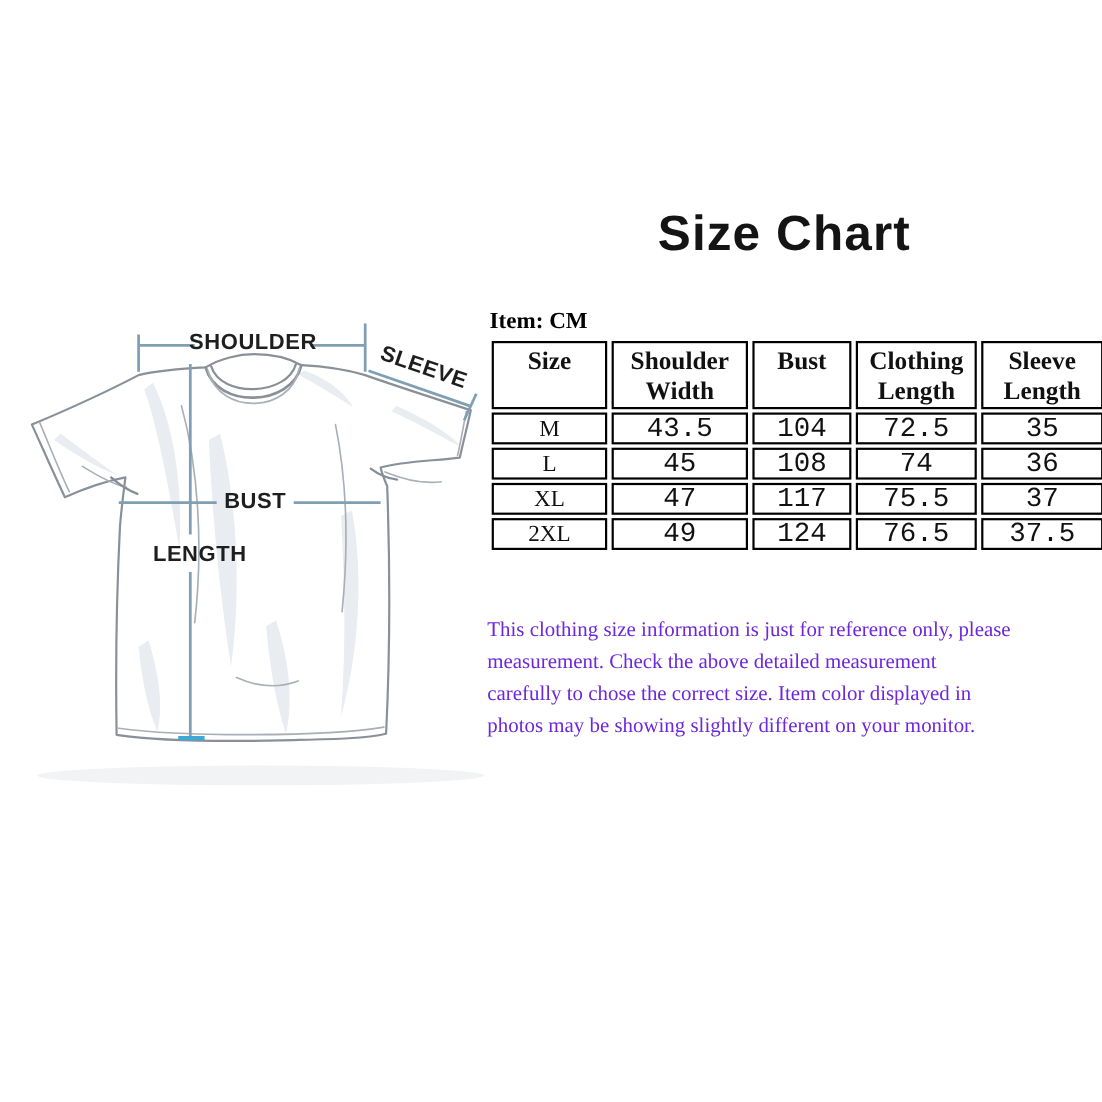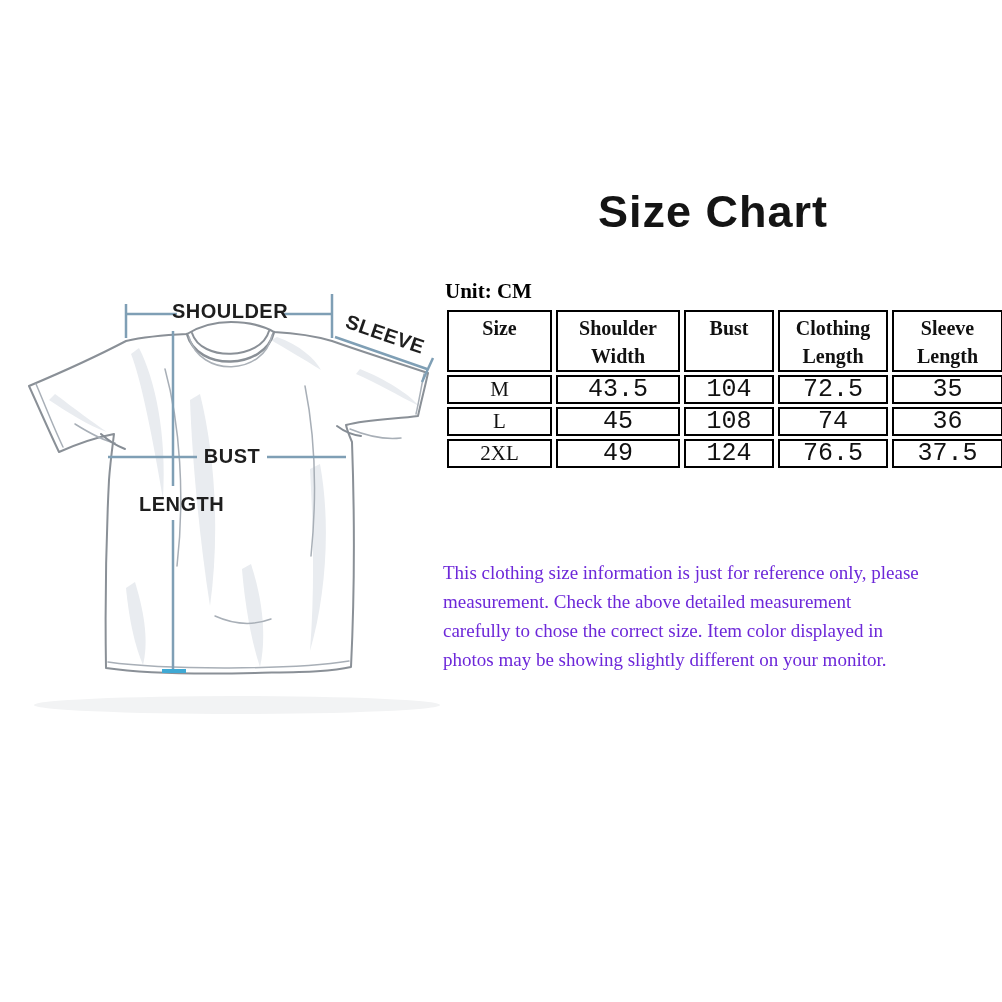--- a/index.html
+++ b/index.html
@@ -30,21 +30,21 @@
     font-family:"Liberation Serif",serif;font-weight:bold;font-size:21px;color:#000;
     margin:0 0 3px 2px;
   }
   #size-table{
     table-layout:fixed;width:540px;border-collapse:separate;border-spacing:4px 3px;
   }
   #size-table th,#size-table td{
     border:2px solid #000;box-sizing:border-box;padding:0;text-align:center;background:#fff;
   }
   #size-table th{
-    font-family:"Liberation Serif",serif;font-weight:bold;font-size:20px;
+    font-family:"Liberation Serif",serif;font-weight:bold;font-size:23px;
     line-height:28px;height:60px;vertical-align:top;padding-top:2px;
   }
   #size-table td{
     font-family:Liberation Mono, monospace;font-size:25px;line-height:25px;height:28px;
     vertical-align:middle;
   }
   #size-table td.size-cell{
     font-family:"Liberation Serif",serif;font-size:21px;
   }
   
@@ -141,21 +141,21 @@
       <path d="M147,397 L171,397" stroke="#3fa9d4" stroke-width="4" fill="none"></path>
     </svg>
 
     <div class="dim-label" id="shoulder-label">SHOULDER</div>
     <div class="dim-label" id="sleeve-label">SLEEVE</div>
     <div class="dim-label" id="bust-label">BUST</div>
     <div class="dim-label" id="length-label">LENGTH</div>
   </div>
 
   <div id="table-area">
-    <div id="unit-label">Unit: CM</div>
+    <div id="unit-label">Item: CM</div>
     <table id="size-table">
       <colgroup>
         <col style="width:105px">
           <col style="width:124px">
           <col style="width:90px">
         <col style="width:110px">
           <col style="width:111px">
       </colgroup>
       <thead>
         <tr>
@@ -175,20 +175,27 @@
           <td>35</td>
         </tr>
         <tr>
           <td class="size-cell">L</td>
           <td>45</td>
           <td>108</td>
           <td>74</td>
           <td>36</td>
         </tr>
         <tr>
+          <td class="size-cell">XL</td>
+          <td>47</td>
+          <td>117</td>
+          <td>75.5</td>
+          <td>37</td>
+        </tr>
+        <tr>
           <td class="size-cell">2XL</td>
           <td>49</td>
           <td>124</td>
           <td>76.5</td>
           <td>37.5</td>
         </tr>
       </tbody>
     </table>
   </div>
 

